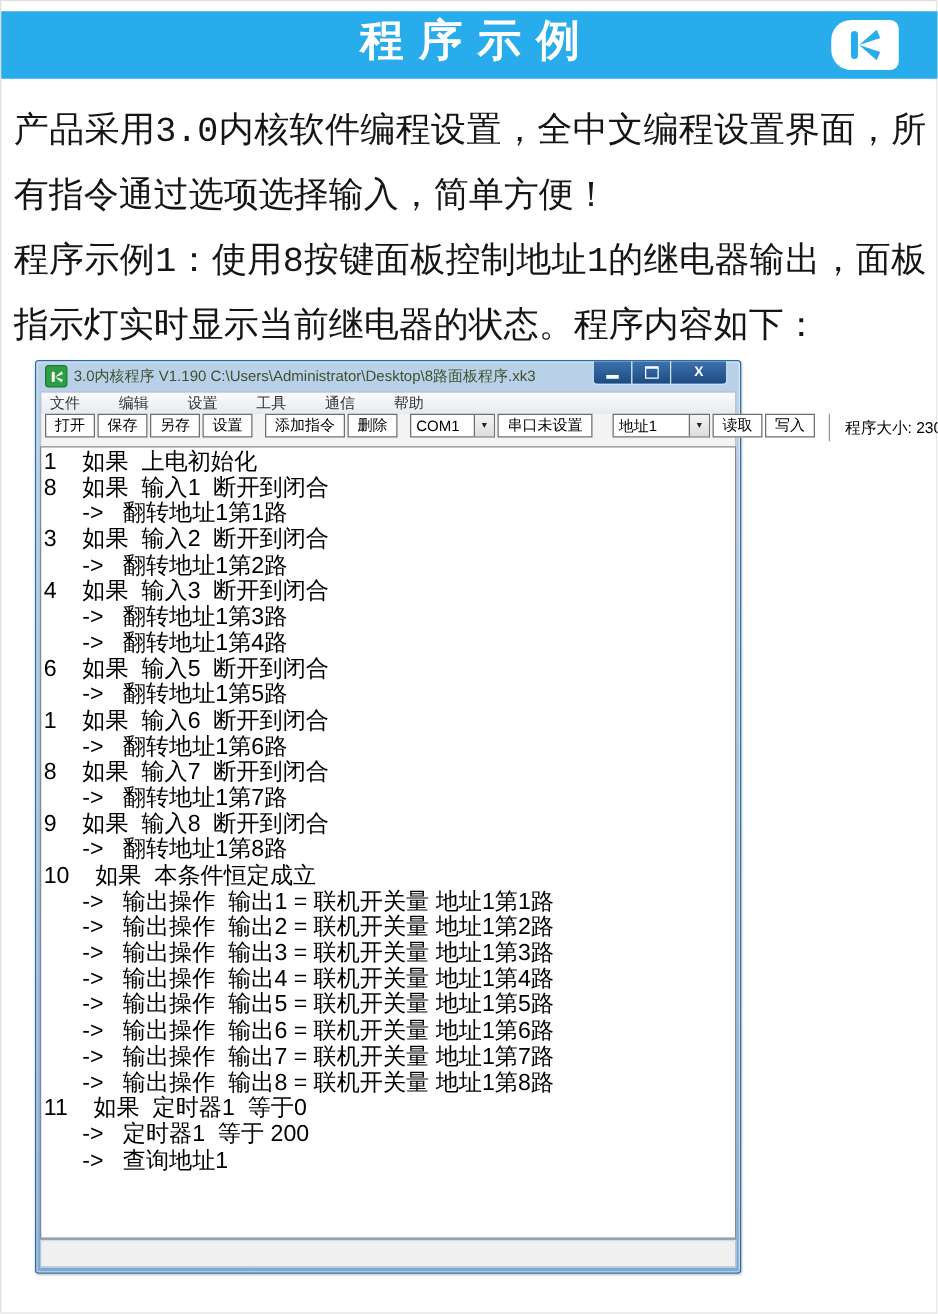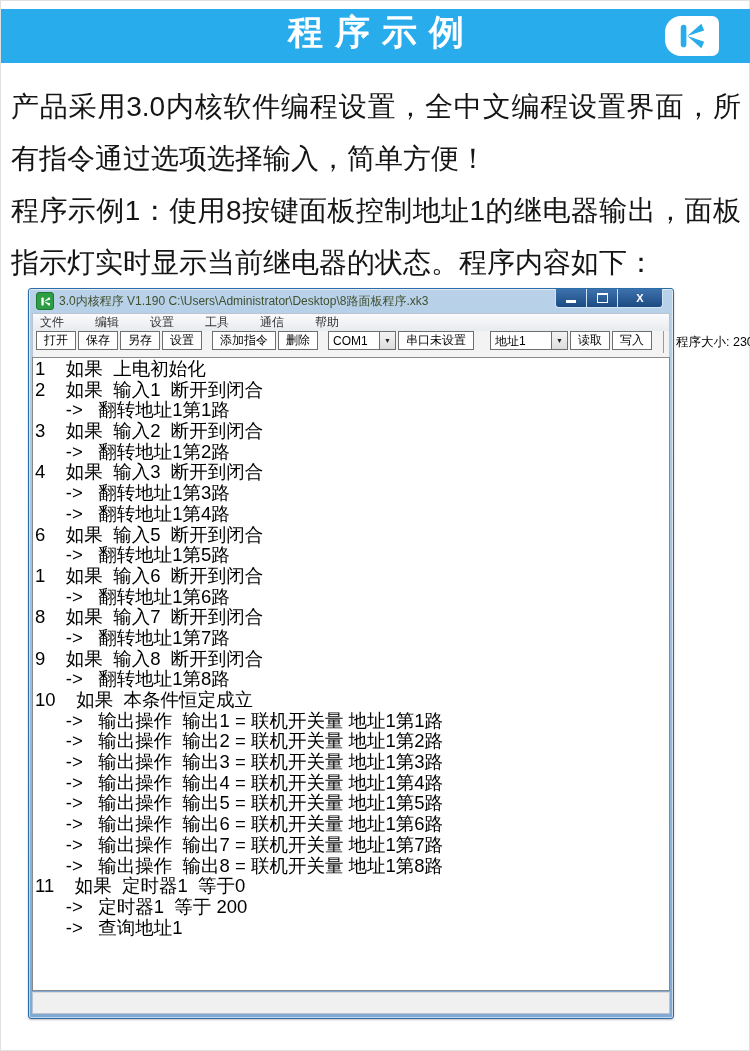--- a/index.html
+++ b/index.html
@@ -10,26 +10,26 @@
   
   .banner{position:absolute;top:8px;left:0;width:750px;height:54px;
           display:flex;justify-content:center;}
   .banner-title{color:#fff;font-family:"Liberation Serif",serif;font-weight:bold;
           font-size:35px;letter-spacing:12px;text-indent:12px;}
   .brand-logo{position:absolute;right:32px;top:7px;width:54px;height:40px;background:#fff;
           border-radius:16px 7px 7px 16px;display:flex;align-items:center;justify-content:center;}
 
   
   .intro{position:absolute;top:80px;left:10px;right:8px;
-         font-family:Liberation Sans, sans-serif;font-size:28px;line-height:52px;
+         font-family:Liberation Mono, monospace;font-size:28px;line-height:52px;
          color:#151515;text-align:justify;}
   .intro p{margin:0;}
 
   
-  .window{position:absolute;left:27px;top:287px;width:646px;height:731px;box-sizing:border-box;
+  .window{position:absolute;left:27px;top:287px;width:565px;height:731px;box-sizing:border-box;
           background:linear-gradient(#b9d2e9,#7fa9d2);
           border:1px solid #2a6ca8;border-radius:3px;
           box-shadow:inset 0 0 0 1px rgba(255,255,255,.55), 0 1px 2px rgba(0,0,0,.25);
           display:flex;flex-direction:column;padding:0 3px 4px 3px;}
   .titlebar{height:24px;display:flex;align-items:center;padding:0 4px;gap:5px;flex:0 0 auto;}
   .app-icon{width:16px;height:16px;background:#2e9e45;border-radius:3px;border:1px solid #1d7a30;
             display:flex;align-items:center;justify-content:center;flex:0 0 auto;}
   .title-text{font-size:12px;color:#41502f;white-space:nowrap;overflow:hidden;}
   .winbtns{position:absolute;top:0;right:10px;display:flex;height:18px;
            border:1px solid #cfe3f4;border-top:none;border-radius:0 0 4px 4px;overflow:hidden;}
@@ -151,21 +151,21 @@
         <span class="arrow">▼</span>
       </span>
       <span class="tbtn">读取</span>
       <span class="tbtn">写入</span>
       <span class="size-label">程序大小: 230 字节</span>
     </div>
 
     <div class="content">
 
     <div class="program-line">1    如果  上电初始化</div>
-        <div class="program-line">2    如果  输入1  断开到闭合</div>
+        <div class="program-line">8    如果  输入1  断开到闭合</div>
         <div class="program-line">      -&gt;   翻转地址1第1路</div>
         <div class="program-line">3    如果  输入2  断开到闭合</div>
         <div class="program-line">      -&gt;   翻转地址1第2路</div>
         <div class="program-line">4    如果  输入3  断开到闭合</div>
         <div class="program-line">      -&gt;   翻转地址1第3路</div>
         <div class="program-line">      -&gt;   翻转地址1第4路</div>
         <div class="program-line">6    如果  输入5  断开到闭合</div>
         <div class="program-line">      -&gt;   翻转地址1第5路</div>
         <div class="program-line">1    如果  输入6  断开到闭合</div>
         <div class="program-line">      -&gt;   翻转地址1第6路</div>

